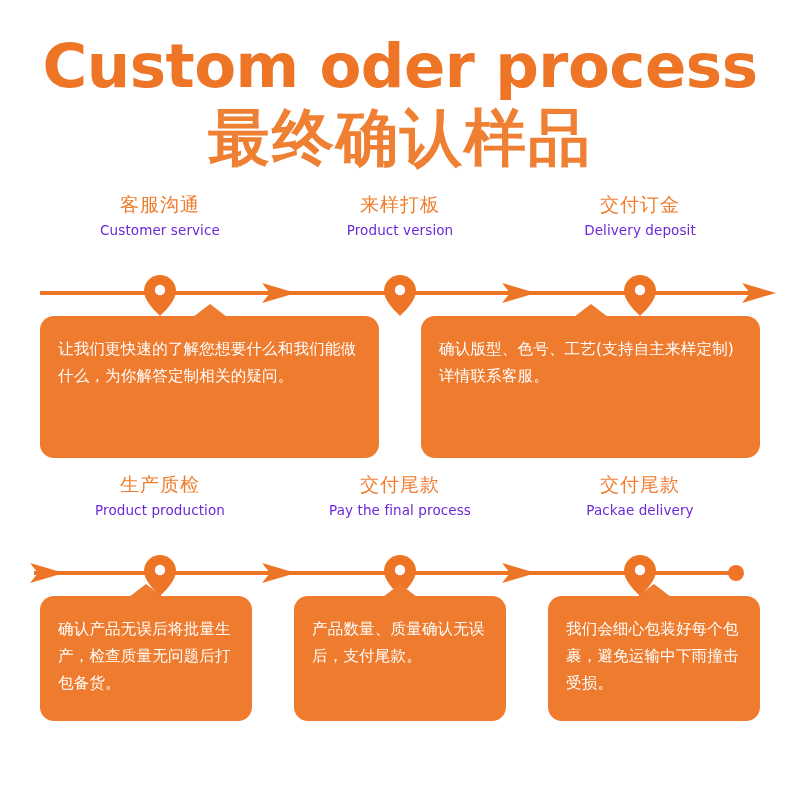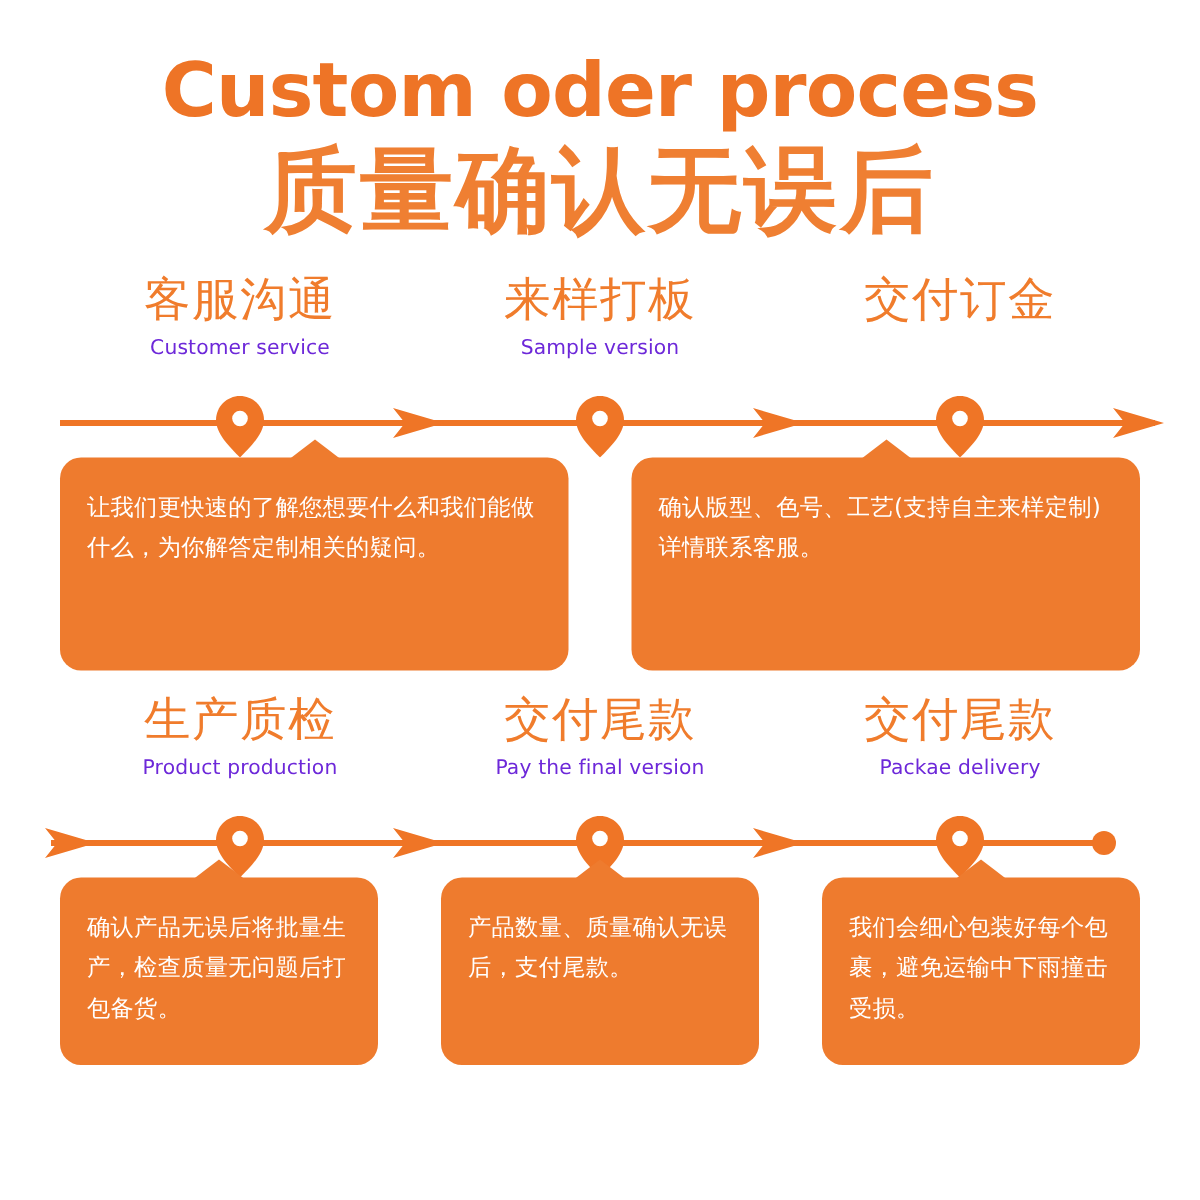--- a/index.html
+++ b/index.html
@@ -15,21 +15,21 @@
     position: relative;
   }
 
   
   .header {
     text-align: center;
     padding-top: 34px;
   }
   .title-en {
     font-family: "DejaVu Sans", "Liberation Sans", sans-serif;
-    font-size: 50px;
+    font-size: 61px;
     font-weight: bold;
     color: #ee7426;
     letter-spacing: -0.5px;
     line-height: 1.05;
     white-space: nowrap;
   }
   .title-cn {
     font-family: "DejaVu Sans", "Liberation Sans", sans-serif;
     font-size: 62px;
     font-weight: bold;
@@ -55,21 +55,21 @@
     padding: 0 40px;
     height: 76px;
   }
   .heading-cell {
     flex: 1 1 0;
     text-align: center;
     position: relative;
   }
   .heading-cn {
     font-family: "DejaVu Sans", "Liberation Sans", sans-serif;
-    font-size: 31px;
+    font-size: 19px;
     font-weight: normal;
     color: #f07c2c;
     line-height: 1.15;
     letter-spacing: 1px;
   }
   .heading-en {
     font-family: "DejaVu Sans", "Liberation Sans", sans-serif;
     font-size: 13.5px;
     color: #6d28d9;
     margin-top: 6px;
@@ -129,36 +129,37 @@
   #card-r1-2 { min-height: 142px; }
   #card-r2-0 { min-height: 125px; }
   #card-r2-1 { min-height: 125px; }
   #card-r2-2 { min-height: 125px; }
 </style>
 </head>
 <body>
 
 <div class="header">
   <div class="title-en">Custom oder process</div>
-  <div class="title-cn">质量确认无误后</div>
+  <div class="title-cn">最终确认样品</div>
 </div>
 
 <div class="row" id="row-1">
 
   <div class="headings">
     <div class="heading-cell">
       <div class="heading-cn">客服沟通</div>
       <div class="heading-en">Customer service</div>
     </div>
     <div class="heading-cell">
       <div class="heading-cn">来样打板</div>
-      <div class="heading-en">Sample version</div>
+      <div class="heading-en">Product version</div>
     </div>
     <div class="heading-cell">
       <div class="heading-cn">交付订金</div>
+      <div class="heading-en">Delivery deposit</div>
     </div>
   </div>
 
   <div class="timeline">
     <svg width="800" height="46" viewBox="0 0 800 46" xmlns="http://www.w3.org/2000/svg">
       <line x1="40" y1="23" x2="770" y2="23" stroke="#ef7526" stroke-width="4"></line>
 
       <path d="M 262 13 L 296 23 L 262 33 L 270 23 Z" fill="#ef7526"></path>
 
       <path d="M 502 13 L 536 23 L 502 33 L 510 23 Z" fill="#ef7526"></path>
@@ -194,21 +195,21 @@
 
 <div class="row" id="row-2">
 
   <div class="headings">
     <div class="heading-cell">
       <div class="heading-cn">生产质检</div>
       <div class="heading-en">Product production</div>
     </div>
     <div class="heading-cell">
       <div class="heading-cn">交付尾款</div>
-      <div class="heading-en">Pay the final version</div>
+      <div class="heading-en">Pay the final process</div>
     </div>
     <div class="heading-cell">
       <div class="heading-cn">交付尾款</div>
       <div class="heading-en">Packae delivery</div>
     </div>
   </div>
 
   <div class="timeline">
     <svg width="800" height="46" viewBox="0 0 800 46" xmlns="http://www.w3.org/2000/svg">
       <line x1="34" y1="23" x2="736" y2="23" stroke="#ef7526" stroke-width="4"></line>

